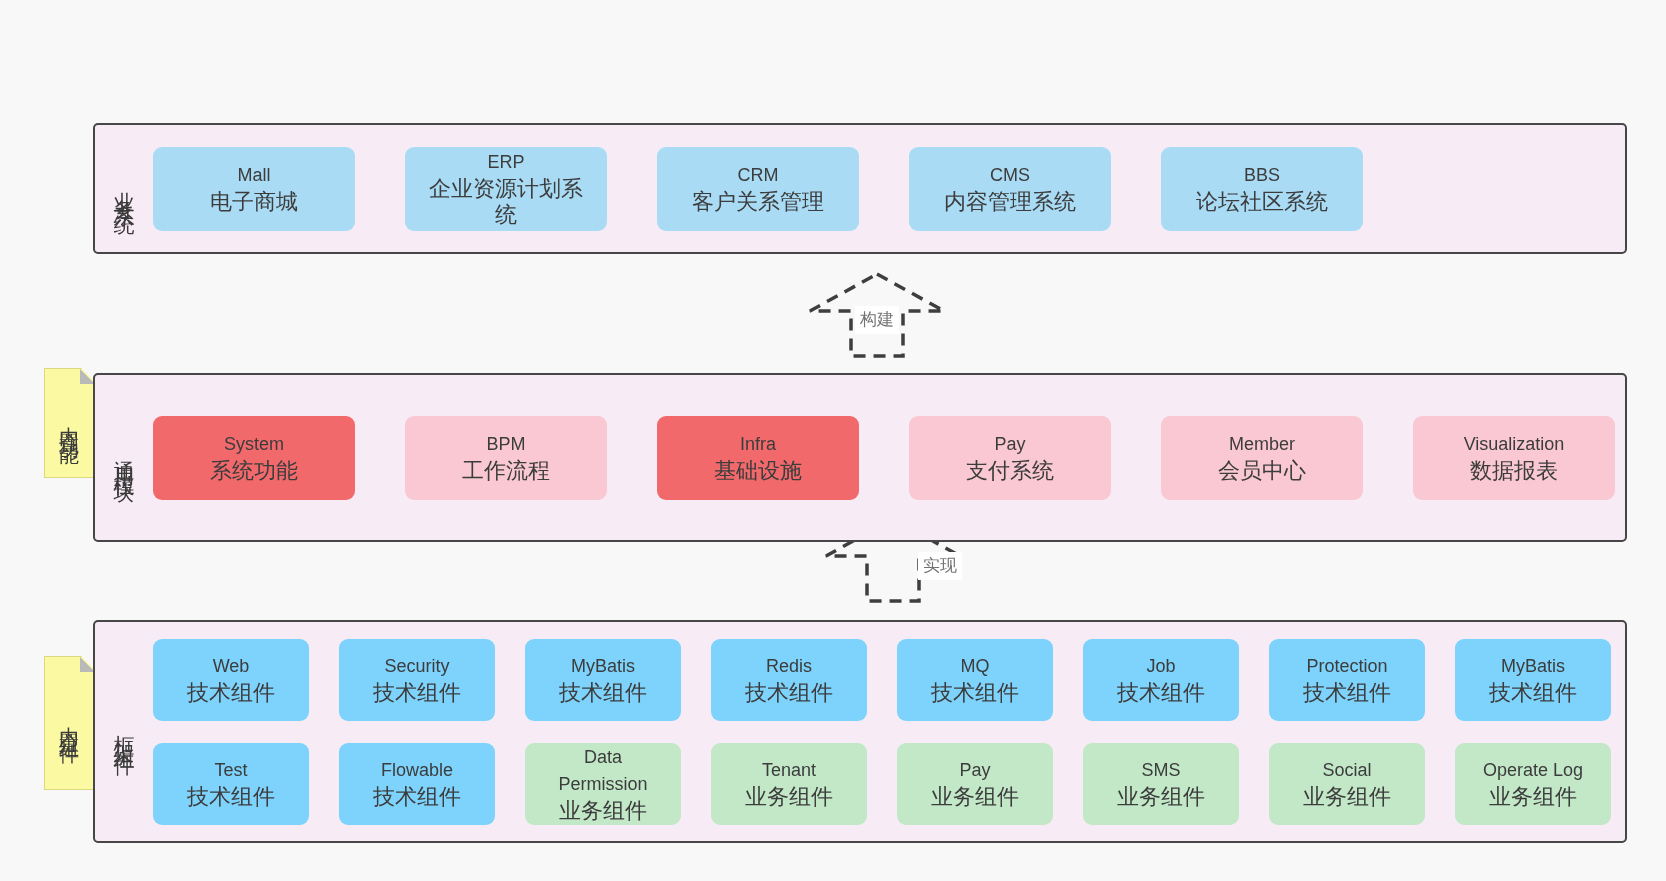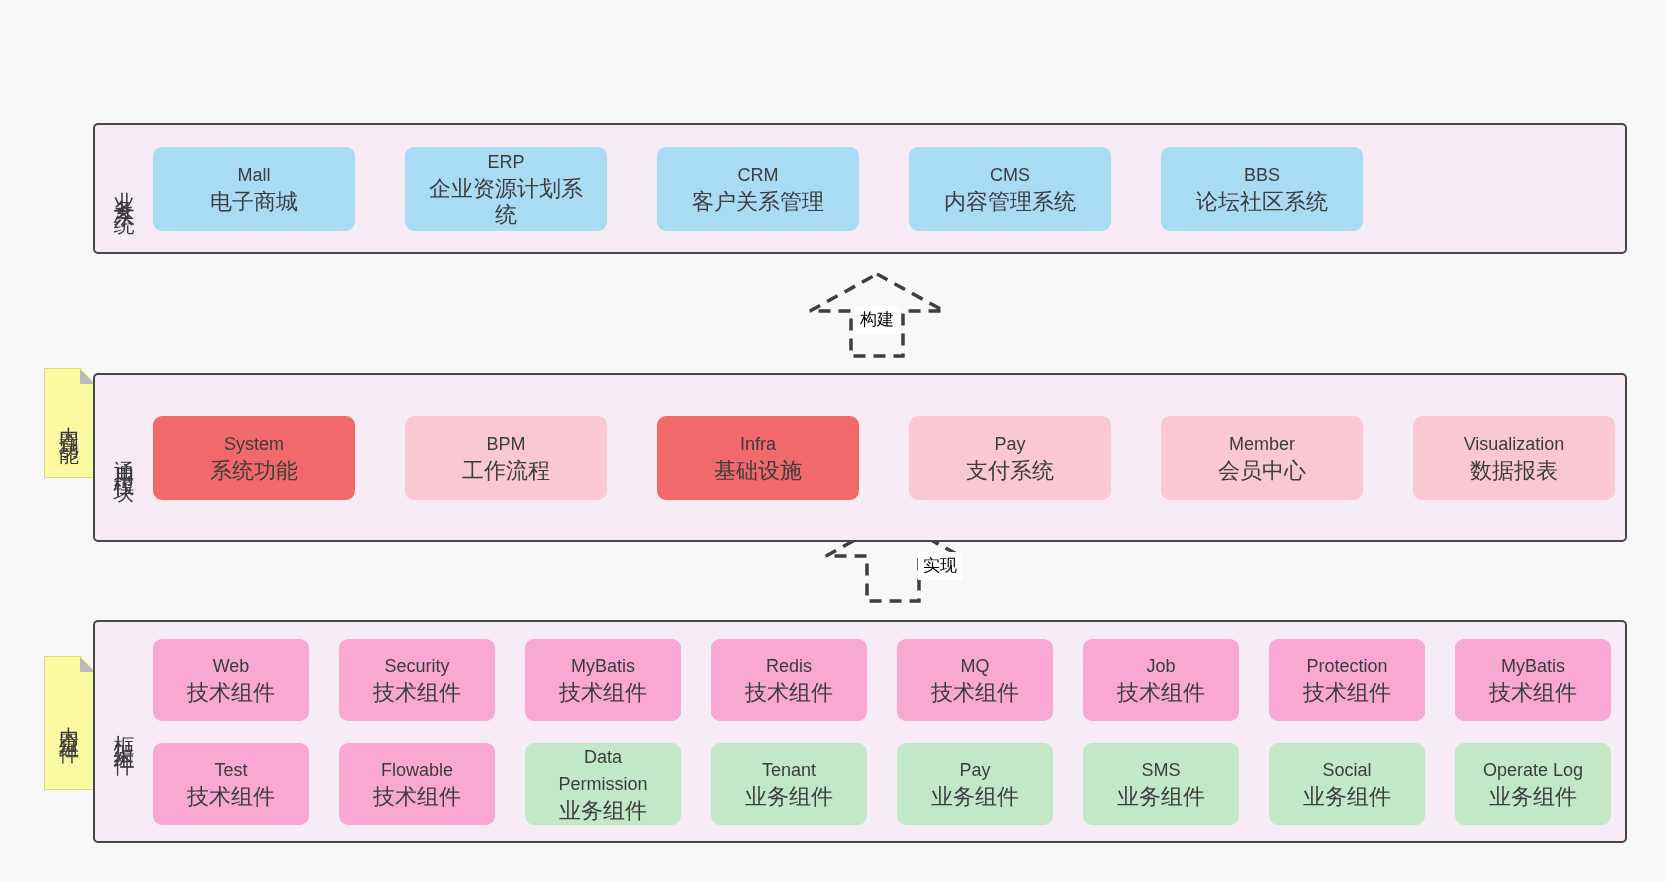--- a/index.html
+++ b/index.html
@@ -25,42 +25,42 @@
 
   .box{display:flex;flex-direction:column;justify-content:center;align-items:center;
        border-radius:9px;text-align:center;box-sizing:border-box;padding:0 16px;}
   .cols6 .box{width:202px;height:84px;}
   .cols8 .box{width:156px;height:82px;}
   .box-name{font-size:18px;line-height:27px;}
   .box-desc{font-size:22px;line-height:26px;}
   .c-blue{background:#a9dbf5;}
   .c-red{background:#f2696c;}
   .c-pink{background:#f9c8d2;}
-  .c-green{background:#f9a8d4;}
+  .c-green{background:#7dd3fc;}
   .c-green-light{background:#c2e8c8;}
 
   
   .sticky{position:absolute;width:52px;background:#fbf9a2;border:1px solid #dcd87f;
           box-sizing:border-box;z-index:1;
           clip-path:polygon(0 0,calc(100% - 15px) 0,100% 15px,100% 100%,0 100%);
           display:flex;align-items:center;justify-content:center;}
   .sticky .fold{position:absolute;top:0;right:0;width:0;height:0;
           border-right:15px solid transparent;border-bottom:15px solid #b9b9b9;}
   .sticky .stext{writing-mode:vertical-rl;text-orientation:upright;
           font-size:20px;letter-spacing:6px;color:#3a3a3a;white-space:nowrap;}
   .sticky1{left:44px;top:368px;height:110px;}
   .sticky2{left:44px;top:656px;height:134px;}
 
   
   .arrow{position:absolute;width:140px;height:88px;z-index:0;}
   .arrow1{left:807px;top:271px;}
   .arrow2{left:823px;top:516px;}
   .arrow path{fill:none;stroke:#3e3e3e;stroke-width:3.5;stroke-dasharray:12 8;}
   .arrow-label{position:absolute;z-index:3;background:#ffffff;padding:3px 5px;
-          font-size:17px;color:#000000;transform:translateX(-50%);line-height:22px;}
+          font-size:17px;color:#737373;transform:translateX(-50%);line-height:22px;}
   .alabel1{left:877px;top:306px;}
   .alabel2{left:893px;top:552px;margin-left:47px;}
 </style>
 </head>
 <body>
 
 <div class="canvas">
 
   <div class="sticky sticky1">
     <span class="fold"></span>

